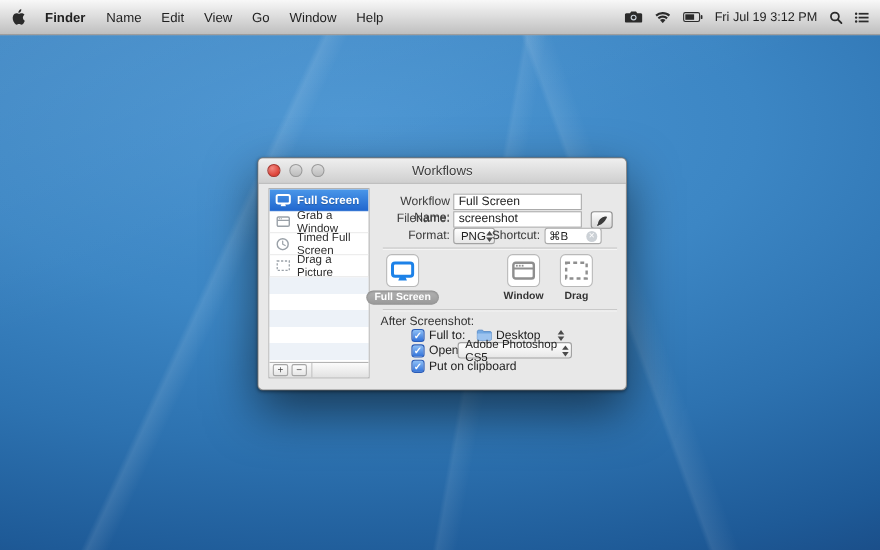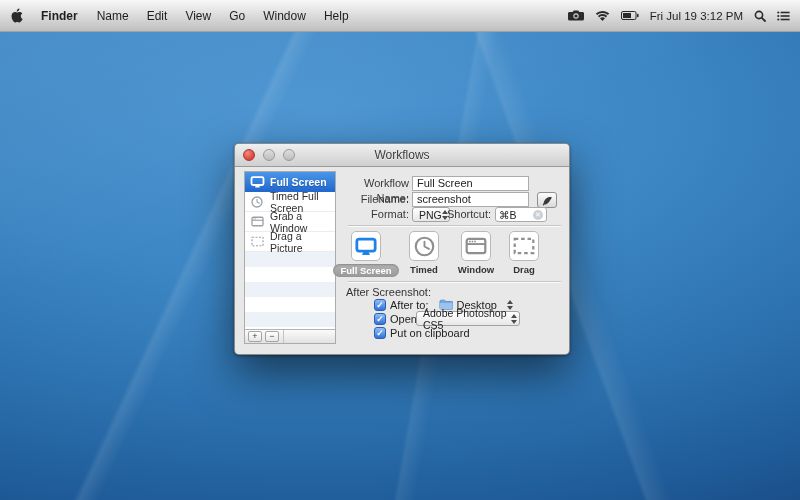--- a/index.html
+++ b/index.html
@@ -191,37 +191,37 @@
             <span class="sb-ic">
               <svg width="15" height="12" viewBox="0 0 24 20">
                 <rect x="2" y="2" width="20" height="13" rx="2.5" fill="none" stroke="#ffffff" stroke-width="3"></rect>
                 <path d="M9.5 15h5l1.6 4H8z" fill="#ffffff"></path>
               </svg>
             </span>
             <span>Full Screen</span>
           </div>
           <div class="sb-item">
             <span class="sb-ic">
-              <svg width="12" height="12" viewBox="0 0 24 24">
-                <circle cx="12" cy="12" r="10" fill="none" stroke="#9aa1a8" stroke-width="2.6"></circle>
-                <path d="M12 6.5V12l4.5 2.5" fill="none" stroke="#9aa1a8" stroke-width="2.2" stroke-linecap="round"></path>
-              </svg>
-            </span>
-            <span>Timed Full Screen</span>
-          </div>
-          <div class="sb-item">
-            <span class="sb-ic">
               <svg width="13" height="11" viewBox="0 0 26 21">
                 <rect x="2" y="2" width="22" height="17" rx="2.5" fill="none" stroke="#9aa1a8" stroke-width="2.6"></rect>
                 <line x1="2" y1="8" x2="24" y2="8" stroke="#9aa1a8" stroke-width="2.2"></line>
                 <rect x="5" y="4.2" width="2" height="2" fill="#9aa1a8"></rect>
                   <rect x="8.4" y="4.2" width="2" height="2" fill="#9aa1a8"></rect>
               </svg>
             </span>
             <span>Grab a Window</span>
+          </div>
+          <div class="sb-item">
+            <span class="sb-ic">
+              <svg width="12" height="12" viewBox="0 0 24 24">
+                <circle cx="12" cy="12" r="10" fill="none" stroke="#9aa1a8" stroke-width="2.6"></circle>
+                <path d="M12 6.5V12l4.5 2.5" fill="none" stroke="#9aa1a8" stroke-width="2.2" stroke-linecap="round"></path>
+              </svg>
+            </span>
+            <span>Timed Full Screen</span>
           </div>
           <div class="sb-item">
             <span class="sb-ic">
               <svg width="13" height="11" viewBox="0 0 26 21">
                 <rect x="2" y="2" width="22" height="17" fill="none" stroke="#9aa1a8" stroke-width="2.4" stroke-dasharray="4 3"></rect>
               </svg>
             </span>
             <span>Drag a Picture</span>
           </div>
         </div>
@@ -263,29 +263,20 @@
         <div class="sep" style="top:59px;"></div>
 
         <div class="mode" style="left:-6px;">
           <div class="modebtn">
             <svg width="22" height="19" viewBox="0 0 24 20">
               <rect x="2" y="2" width="20" height="13" rx="2.5" fill="none" stroke="#1d82e8" stroke-width="3"></rect>
               <path d="M9.5 15h5l1.8 4.2H7.7z" fill="#1d82e8"></path>
             </svg>
           </div>
           <div class="modelabel sel">Full Screen</div>
-        </div>
-        <div class="mode" style="left:52px;">
-          <div class="modebtn">
-            <svg width="21" height="21" viewBox="0 0 24 24">
-              <circle cx="12" cy="12" r="10" fill="none" stroke="#8f8f8f" stroke-width="2.4"></circle>
-              <path d="M12 6.5V12l5 2.8" fill="none" stroke="#8f8f8f" stroke-width="2.2" stroke-linecap="round"></path>
-            </svg>
-          </div>
-          <div class="modelabel">Timed</div>
         </div>
         <div class="mode" style="left:104px;">
           <div class="modebtn">
             <svg width="22" height="18" viewBox="0 0 26 21">
               <rect x="2" y="2" width="22" height="17" rx="2.5" fill="none" stroke="#8f8f8f" stroke-width="2.6"></rect>
               <line x1="2" y1="8.2" x2="24" y2="8.2" stroke="#8f8f8f" stroke-width="2.2"></line>
               <rect x="4.8" y="4.3" width="1.9" height="1.9" fill="#8f8f8f"></rect>
               <rect x="7.9" y="4.3" width="1.9" height="1.9" fill="#8f8f8f"></rect>
               <rect x="11" y="4.3" width="1.9" height="1.9" fill="#8f8f8f"></rect>
             </svg>
@@ -300,21 +291,21 @@
           </div>
           <div class="modelabel">Drag</div>
         </div>
 
         <div class="sep" style="top:115px;"></div>
 
         <div class="heading">After Screenshot:</div>
 
         <div class="chkrow" style="top:132px;">
           <span class="chk">✓</span>
-          <span class="chklabel">After to:</span>
+          <span class="chklabel">Full to:</span>
           <span class="savepopup">
             <svg width="14" height="11" viewBox="0 0 16 12">
               <path d="M1 2.5C1 1.7 1.7 1 2.5 1h4l1.2 1.5h6.8c.8 0 1.5.7 1.5 1.5v6c0 .8-.7 1.5-1.5 1.5h-12C1.7 11.5 1 10.8 1 10z" fill="#74a9e2" stroke="#4a7fc0" stroke-width="0.8"></path>
               <path d="M1 4.4h14.5V10c0 .8-.7 1.5-1.5 1.5h-12C1.7 11.5 1 10.8 1 10z" fill="#9cc3ef"></path>
             </svg>
             <span class="chklabel">Desktop</span>
           </span>
         </div>
         <span class="stepper savestepper">
             <span class="st-up"></span>

